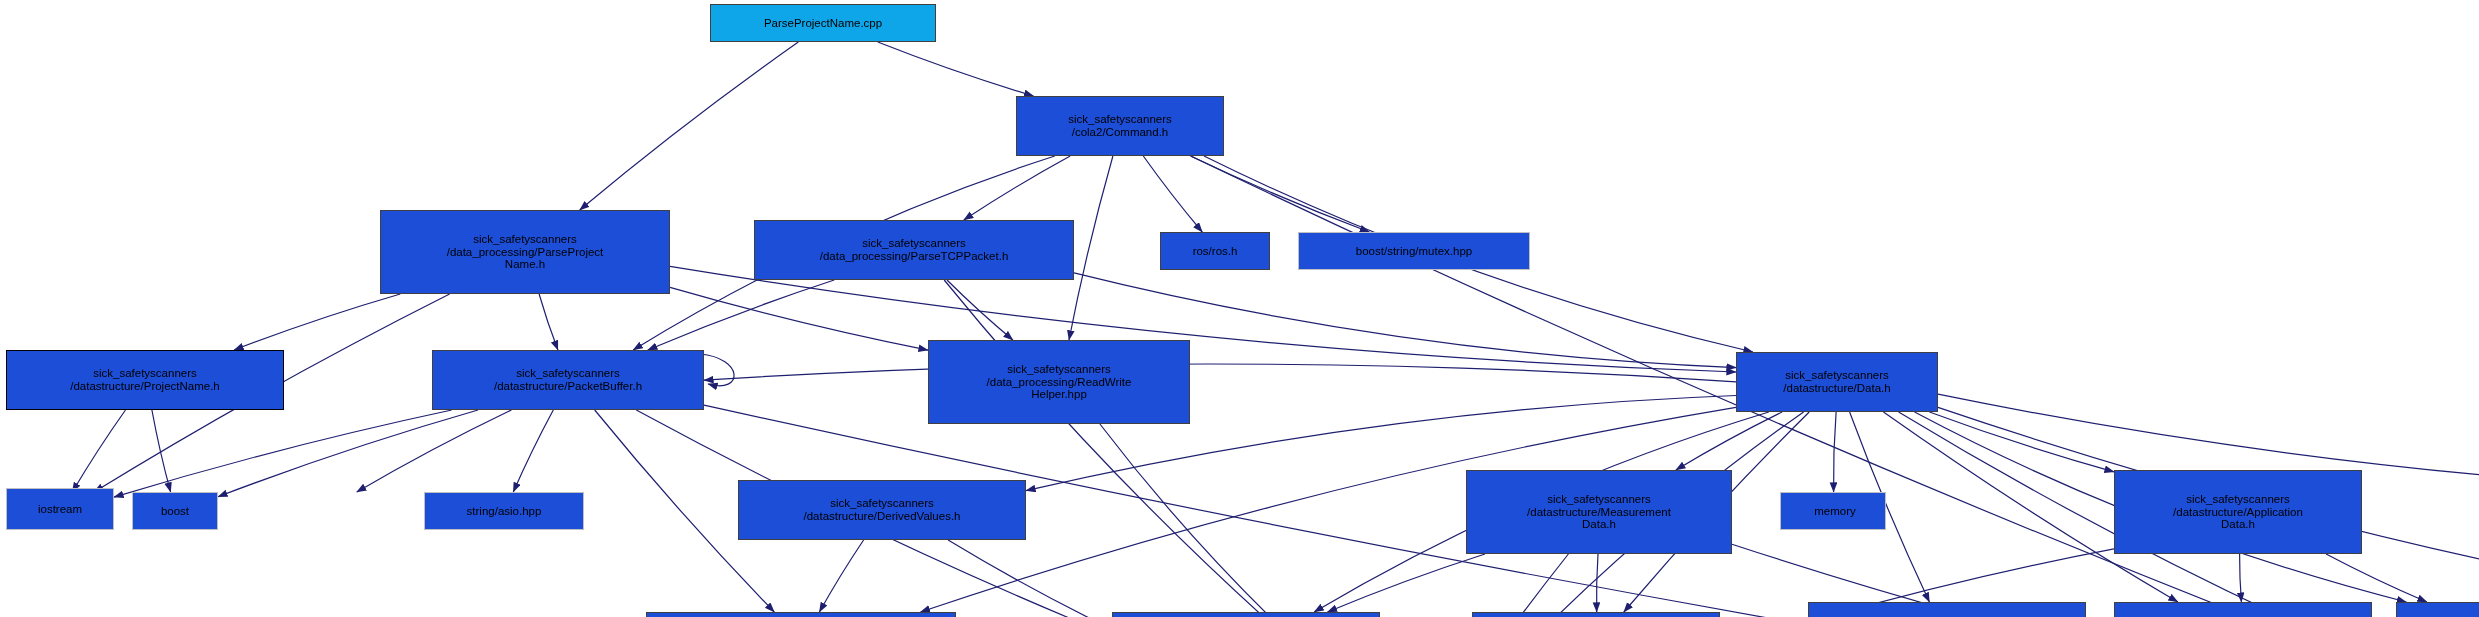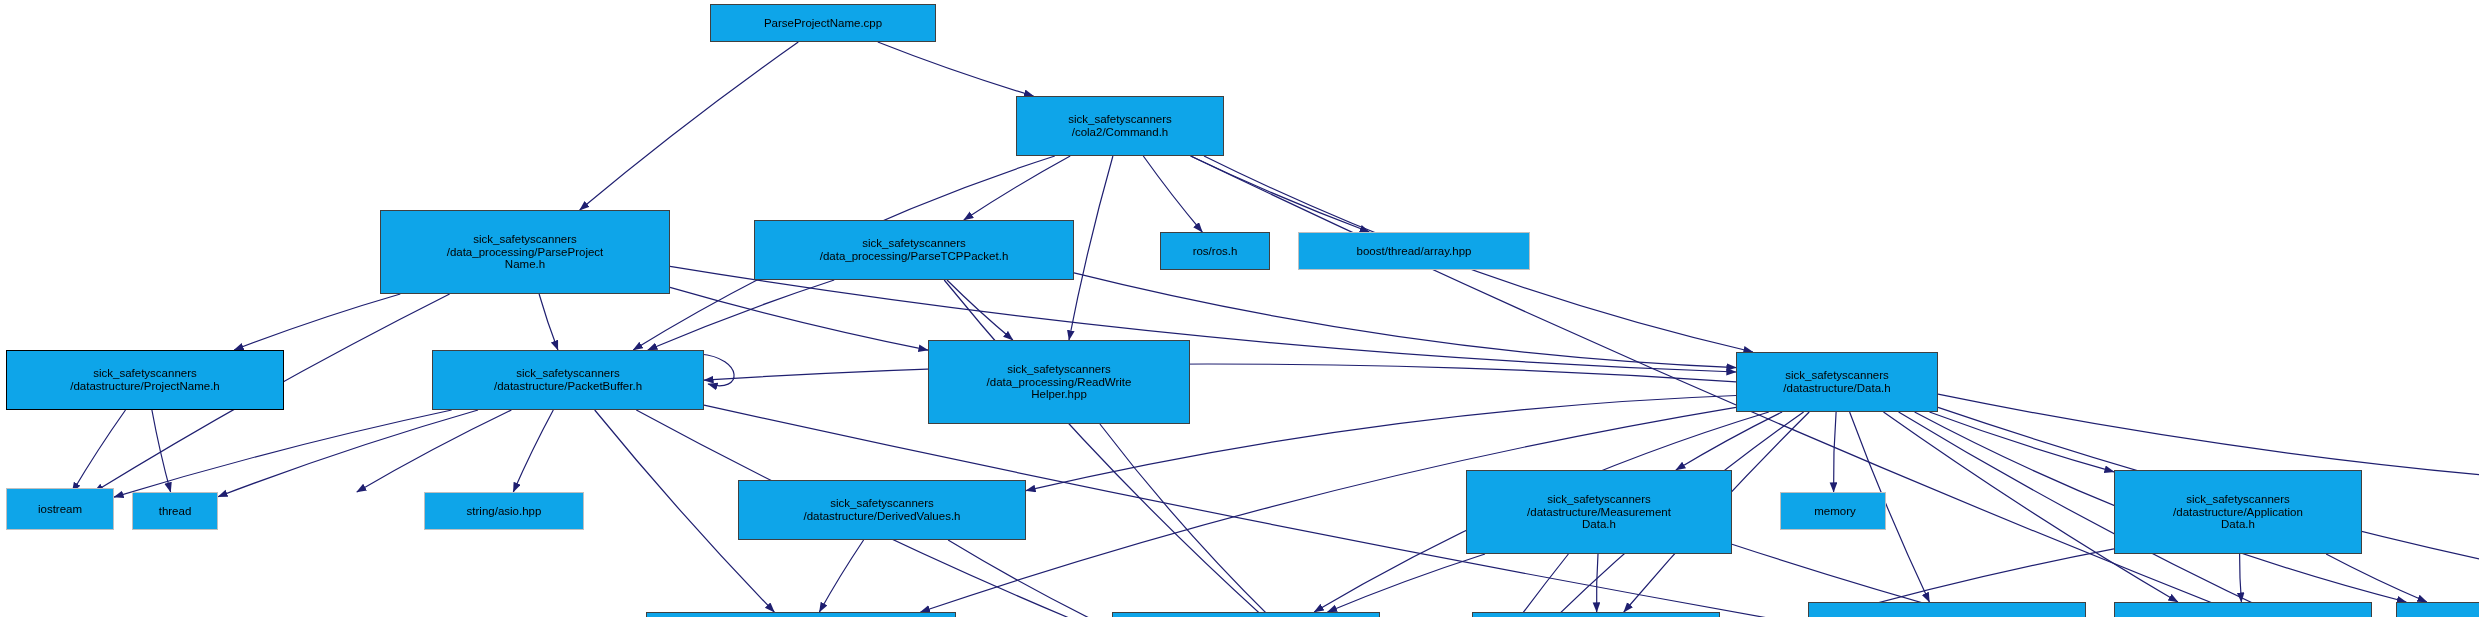--- a/index.html
+++ b/index.html
@@ -1,20 +1,20 @@
 <!DOCTYPE html>
 <html><head>
 <meta charset="utf-8">
 <style>
   html,body{margin:0;padding:0;background:#ffffff;}
   body{font-family:"Liberation Sans","DejaVu Sans",sans-serif;}
   #graph{position:relative;width:2479px;height:617px;background:#ffffff;overflow:hidden;}
   #edge-layer{position:absolute;left:0;top:0;width:2479px;height:617px;pointer-events:none;}
   .node{position:absolute;box-sizing:border-box;display:flex;align-items:center;
-        justify-content:center;text-align:center;background:#0ea5e9;
+        justify-content:center;text-align:center;background:#1d4ed8;
         border:1px solid #000000;color:#000000;line-height:1.12;
         font-size:11.5px;white-space:pre-line;padding:1px 4px;}
   .node.root{background:#0ea5e9;border:1px solid #404040;}
   .node.ext{border:1px solid #c0c0c0;}
   .node.dark{border:1px solid #404040;}
 </style>
 </head>
 <body>
 
 <div id="graph">
@@ -92,32 +92,32 @@
     </svg>
 <div class="node root" style="left: 710px; top: 4px; width: 226px; height: 38px;">ParseProjectName.cpp</div>
     <div class="node dark" style="left: 1016px; top: 96px; width: 208px; height: 60px;">sick_safetyscanners
 /cola2/Command.h</div>
     <div class="node dark" style="left: 380px; top: 210px; width: 290px; height: 84px;">sick_safetyscanners
 /data_processing/ParseProject
 Name.h</div>
     <div class="node dark" style="left: 754px; top: 220px; width: 320px; height: 60px;">sick_safetyscanners
 /data_processing/ParseTCPPacket.h</div>
     <div class="node dark" style="left: 1160px; top: 232px; width: 110px; height: 38px;">ros/ros.h</div>
-    <div class="node ext" style="left: 1298px; top: 232px; width: 232px; height: 38px;">boost/thread/array.hpp</div>
+    <div class="node ext" style="left: 1298px; top: 232px; width: 232px; height: 38px;">boost/string/mutex.hpp</div>
     <div class="node " style="left: 6px; top: 350px; width: 278px; height: 60px;">sick_safetyscanners
 /datastructure/ProjectName.h</div>
     <div class="node dark" style="left: 432px; top: 350px; width: 272px; height: 60px;">sick_safetyscanners
 /datastructure/PacketBuffer.h</div>
     <div class="node dark" style="left: 928px; top: 340px; width: 262px; height: 84px;">sick_safetyscanners
 /data_processing/ReadWrite
 Helper.hpp</div>
     <div class="node dark" style="left: 1736px; top: 352px; width: 202px; height: 60px;">sick_safetyscanners
 /datastructure/Data.h</div>
     <div class="node ext" style="left: 6px; top: 488px; width: 108px; height: 42px;">iostream</div>
-    <div class="node ext" style="left: 132px; top: 492px; width: 86px; height: 38px;">thread</div>
+    <div class="node ext" style="left: 132px; top: 492px; width: 86px; height: 38px;">boost</div>
     <div class="node ext" style="left: 424px; top: 492px; width: 160px; height: 38px;">string/asio.hpp</div>
     <div class="node dark" style="left: 738px; top: 480px; width: 288px; height: 60px;">sick_safetyscanners
 /datastructure/DerivedValues.h</div>
     <div class="node dark" style="left: 1466px; top: 470px; width: 266px; height: 84px;">sick_safetyscanners
 /datastructure/Measurement
 Data.h</div>
     <div class="node ext" style="left: 1780px; top: 492px; width: 106px; height: 38px; padding-left: 8px;">memory</div>
     <div class="node dark" style="left: 2114px; top: 470px; width: 248px; height: 84px;">sick_safetyscanners
 /datastructure/Application
 Data.h</div>

